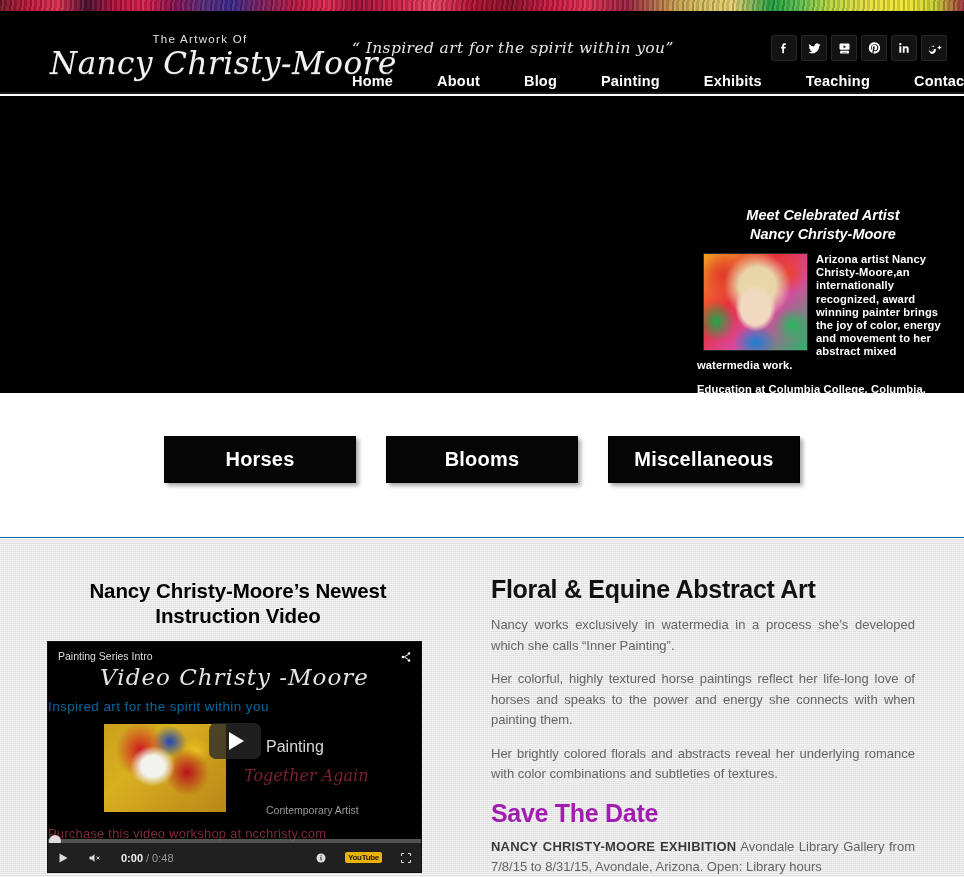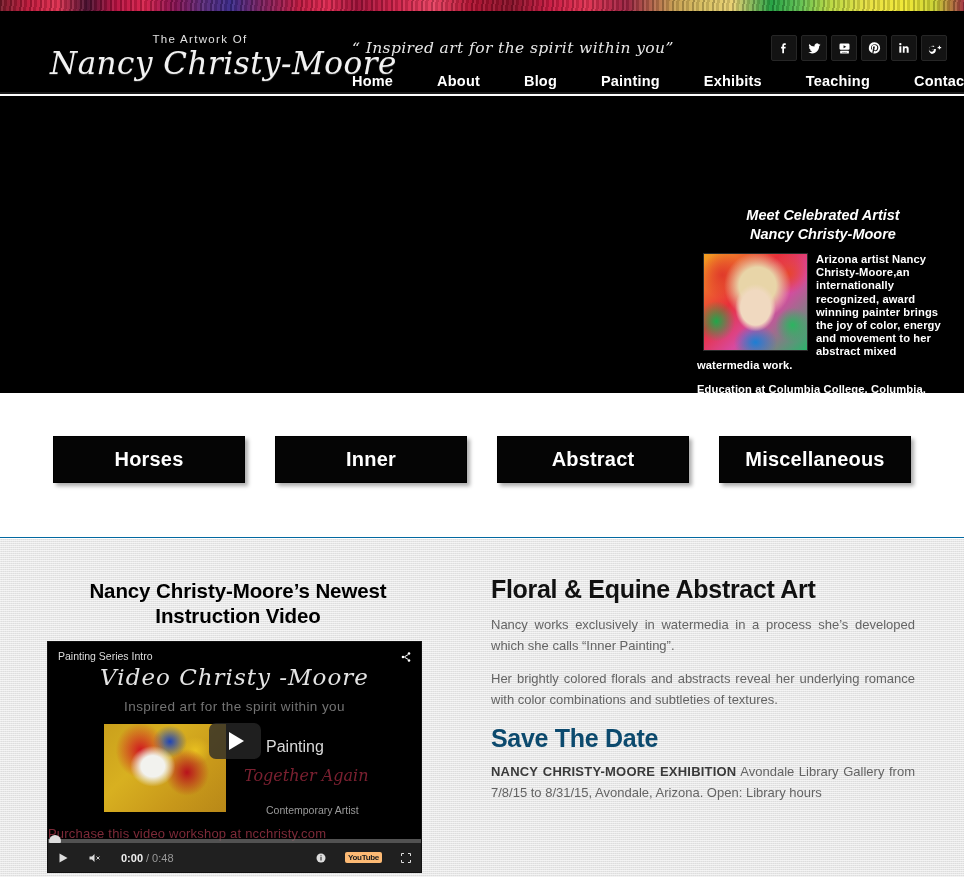--- a/index.html
+++ b/index.html
@@ -188,22 +188,22 @@
   .p-title {
     position: absolute; left: 10px; top: 8px; color: #ddd; font-size: 10.5px;
   }
   .p-share { position: absolute; right: 9px; top: 7px; color: #fff; }
   .p-name {
     position: absolute; left: 0; right: 0; top: 22px; text-align: center;
     color: #e4e4e4; font-family: "DejaVu Serif", serif; font-style: italic;
     font-size: 23px; letter-spacing: 1px;
   }
   .p-tag {
-    position: absolute; left: 0; right: 0; top: 57px; text-align: center;
-    color: #737373; font-size: 13.5px; letter-spacing: .4px;
+    position: absolute; left: 0; right: 0; top: 57px; text-align: left;
+    color: #0369a1; font-size: 13.5px; letter-spacing: .4px;
   }
   .p-thumb {
     position: absolute; left: 56px; top: 82px; width: 122px; height: 88px;
     background:
       radial-gradient(ellipse 32% 40% at 40% 48%, #f2f2ee 30%, transparent 58%),
       radial-gradient(ellipse 30% 46% at 30% 30%, #d01820, transparent 68%),
       radial-gradient(ellipse 26% 38% at 68% 55%, #b8121c, transparent 70%),
       radial-gradient(ellipse 20% 26% at 54% 20%, #1f44b8, transparent 70%),
       radial-gradient(ellipse 18% 22% at 75% 30%, #e8c020, transparent 70%),
       linear-gradient(135deg, #caa01c 0%, #d8b020 35%, #c8981a 70%, #b88818 100%);
@@ -242,32 +242,32 @@
   }
   .p-ctrl {
     position: absolute; left: 0; right: 0; bottom: 0; height: 29px;
     background: #202020; display: flex; align-items: center; color: #ddd; font-size: 11px;
   }
   .p-ctrl .c { padding: 0 9px; cursor: pointer; display: flex; align-items: center; }
   .p-ctrl .time { color: #eee; font-weight: 700; }
   .p-ctrl .time .tot { color: #9a9a9a; font-weight: 400; }
   .p-ctrl .spacer { flex: 1; }
   .yt-logo {
-    background: #fdba74; color: #202020; font-size: 8px; font-weight: 700;
+    background: #eab308; color: #202020; font-size: 8px; font-weight: 700;
     padding: 1px 3px; border-radius: 2px; letter-spacing: -.3px;
   }
 
   
   .art-col { position: absolute; left: 491px; top: 36px; width: 424px; }
   .art-h1 {
     font-size: 25px; font-weight: 700; color: #111; letter-spacing: -.3px;
     margin-bottom: 11px;
   }
   .art-h2 {
-    font-size: 25px; font-weight: 700; color: #0c4a6e; letter-spacing: -.3px;
+    font-size: 25px; font-weight: 700; color: #a21caf; letter-spacing: -.3px;
     margin-top: 14px; margin-bottom: 9px;
   }
   .art-p {
     font-size: 13px; line-height: 20.5px; color: #646464; text-align: justify;
     margin-bottom: 13px;
   }
   .art-p:last-child { margin-bottom: 0; }
   .ev { font-size: 13px; line-height: 20.5px; color: #646464; text-align: justify; }
   .ev b { color: #3a3a3a; letter-spacing: .2px; }
 </style>
@@ -351,22 +351,21 @@
           <p>Arizona artist Nancy Christy-Moore,an internationally recognized, award winning painter brings the joy of color, energy and movement to her abstract mixed watermedia work.</p>
           <p>Education at Columbia College, Columbia, Missouri, the American Academy of Art in Chicago, and Art Center College of Design in Los Angeles led her into teaching and exhibiting her work for the past thirty-plus years.</p>
         </div>
       </div>
     </div>
   </div>
 
   <div class="gallery-band">
     <div class="gal-row">
       <div class="gal-btn">Horses</div>
-      <div class="gal-btn">Inner</div>
-      <div class="gal-btn">Abstract</div>
+      <div class="gal-btn">Blooms</div>
       <div class="gal-btn">Miscellaneous</div>
     </div>
   </div>
 
   <div class="bottom">
 
     <div class="vid-col">
       <div class="vid-head">Nancy Christy-Moore’s Newest Instruction Video</div>
 
       <div class="player">
@@ -428,20 +427,21 @@
                 <path d="M3 8V3h5M21 8V3h-5M3 16v5h5M21 16v5h-5"></path>
               </svg>
           </span>
         </div>
       </div>
     </div>
 
     <div class="art-col">
       <div class="art-h1">Floral &amp; Equine Abstract Art</div>
       <p class="art-p">Nancy works exclusively in watermedia in a process she’s developed which she calls “Inner Painting”.</p>
+      <p class="art-p">Her colorful, highly textured horse paintings reflect her life-long love of horses and speaks to the power and energy she connects with when painting them.</p>
       <p class="art-p">Her brightly colored florals and abstracts reveal her underlying romance with color combinations and subtleties of textures.</p>
 
       <div class="art-h2">Save The Date</div>
       <div class="ev">
         <span><b>NANCY CHRISTY-MOORE EXHIBITION</b><span> Avondale Library Gallery from 7/8/15 to 8/31/15, Avondale, Arizona. Open: Library hours</span></span>
         <br>
         
       </div>
     </div>
   </div>

